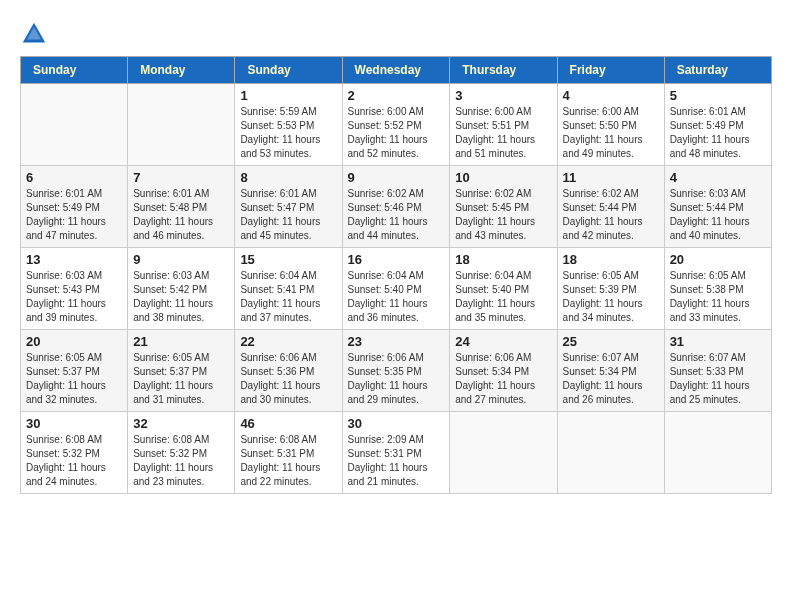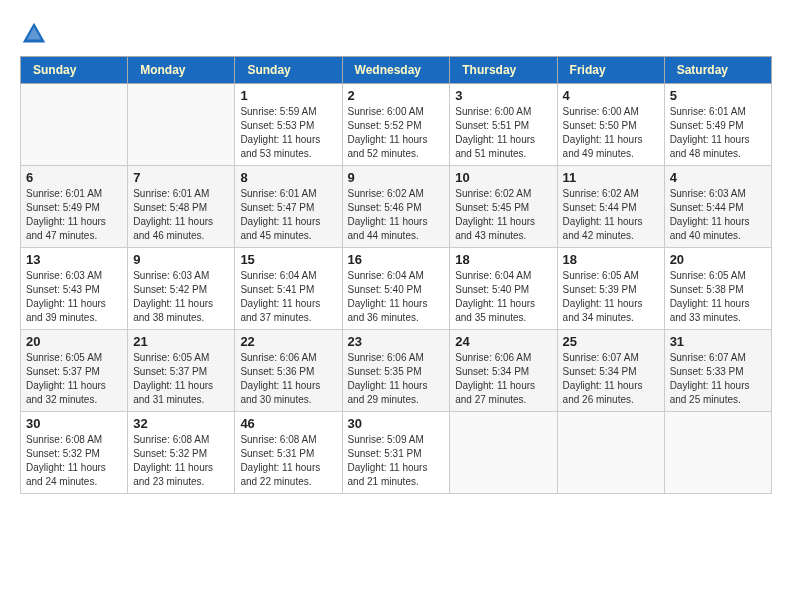--- a/index.html
+++ b/index.html
@@ -305,21 +305,21 @@
 Daylight: 11 hours and 23 minutes.</div>
         </td>
         <td>
           <span class="day-num">46</span>
           <div class="day-info" style="white-space: pre-line;">Sunrise: 6:08 AM
 Sunset: 5:31 PM
 Daylight: 11 hours and 22 minutes.</div>
         </td>
         <td>
           <span class="day-num">30</span>
-          <div class="day-info" style="white-space: pre-line;">Sunrise: 5:09 AM
+          <div class="day-info" style="white-space: pre-line;">Sunrise: 2:09 AM
 Sunset: 5:31 PM
 Daylight: 11 hours and 21 minutes.</div>
         </td>
         <td class="empty"></td>
         <td class="empty"></td>
         <td class="empty"></td>
       </tr>
     </tbody>
 </table>
 

